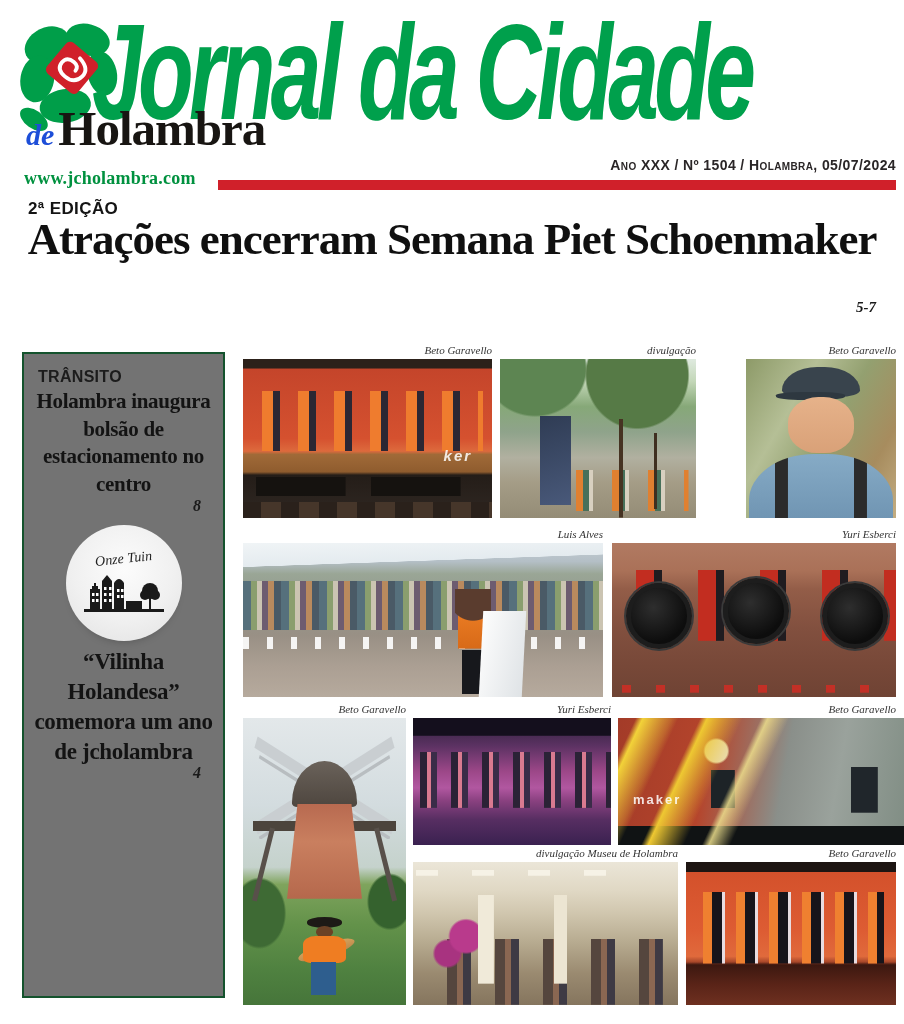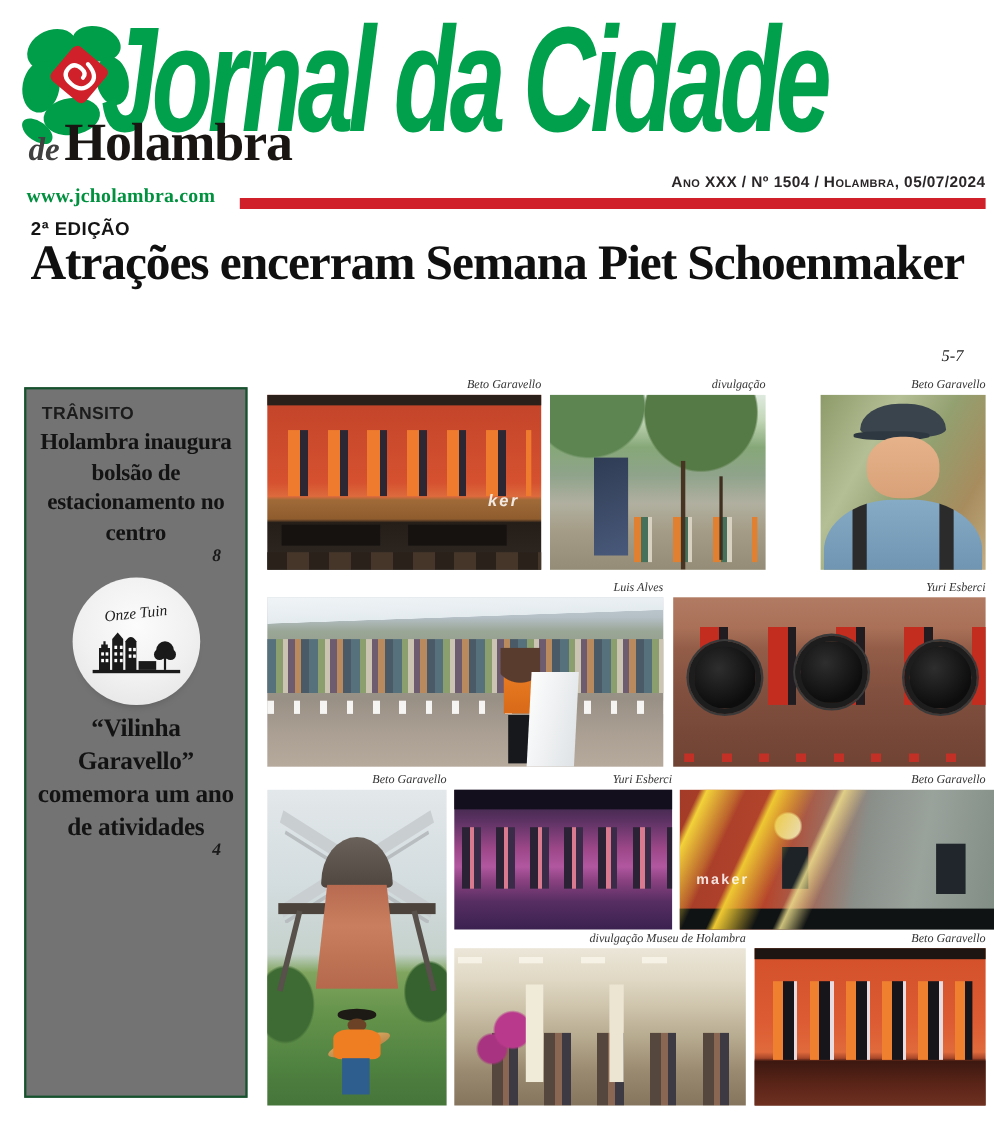--- a/index.html
+++ b/index.html
@@ -6,34 +6,34 @@
   .page{position:relative;width:904px;height:1024px;background:#fff;overflow:hidden;
         font-family:"Liberation Serif",serif;color:#151515;}
 
   
   .rose{position:absolute;left:16px;top:20px;width:112px;height:118px;}
   .mast-title{position:absolute;left:92px;top:4px;z-index:1;white-space:nowrap;
       font-family:"Liberation Sans",sans-serif;font-style:italic;font-weight:bold;
       font-size:136px;line-height:1;letter-spacing:-7px;color:#00a04c;
       transform:scaleX(.67);transform-origin:left top;}
   .region{position:absolute;left:26px;top:100px;z-index:3;white-space:nowrap;}
-  .region .de{font-style:italic;font-size:30px;font-weight:600;color:#404040;}
+  .region .de{font-style:italic;font-size:30px;font-weight:600;color:#1d4ed8;}
   .region .hol{font-size:49px;font-weight:bold;color:#181512;letter-spacing:-1px;}
   .website{position:absolute;left:24px;top:168px;z-index:3;font-weight:bold;font-size:18px;
       color:#00913f;text-decoration:none;letter-spacing:.2px;}
   .issue{position:absolute;right:8px;top:157px;font-family:"Liberation Sans",sans-serif;
       font-weight:bold;font-size:14px;font-variant:small-caps;color:#2a2627;letter-spacing:.4px;}
   .redbar{position:absolute;left:218px;top:180px;width:678px;height:10px;background:#d0202a;}
 
   
   .kicker{position:absolute;left:28px;top:199px;font-family:"Liberation Sans",sans-serif;
       font-weight:bold;font-size:17px;color:#141414;letter-spacing:.4px;}
   .headline{position:absolute;left:0;top:214px;width:904px;margin:0;text-align:center;
       font-weight:bold;font-size:45px;line-height:1.12;letter-spacing:-1px;color:#101010;}
-  .pageref{position:absolute;right:28px;top:316px;font-style:italic;font-weight:normal;
+  .pageref{position:absolute;right:28px;top:299px;font-style:italic;font-weight:bold;
       font-size:15px;color:#1a1a1a;}
 
   
   .sidebar{position:absolute;left:22px;top:352px;width:203px;height:646px;
       border:2px solid #14532d;background:#737373;padding:12px 6px;box-sizing:border-box;}
   .sec{font-family:"Liberation Sans",sans-serif;font-weight:bold;font-size:16px;
       color:#1c1c1c;margin:2px 0 2px 8px;letter-spacing:.3px;}
   .stitle{font-weight:600;text-align:center;color:#131313;letter-spacing:-.3px;}
   .t1{font-size:21px;line-height:1.32;}
   .t2{font-size:24px;line-height:1.3;margin-top:4px;}
@@ -250,21 +250,21 @@
               <rect x="20" y="30" width="2.5" height="3"></rect>
                 <rect x="25" y="30" width="2.5" height="3"></rect>
               <rect x="33" y="20" width="2.5" height="3"></rect>
                 <rect x="37" y="20" width="2.5" height="3"></rect>
               <rect x="33" y="26" width="2.5" height="3"></rect>
                 <rect x="37" y="26" width="2.5" height="3"></rect>
             </g>
           </g>
         </svg>
       </div>
-      <div class="stitle t3">“Vilinha Garavello” comemora um ano de atividades</div>
+      <div class="stitle t3">“Vilinha Holandesa” comemora um ano de jcholambra</div>
       <div class="pg">4</div>
     </div>
   </aside>
 
   <section>
 
     <div class="cell cA">
       <div class="credit">Beto Garavello</div>
       <div class="img p1">
         <span class="ov">ker</span>

